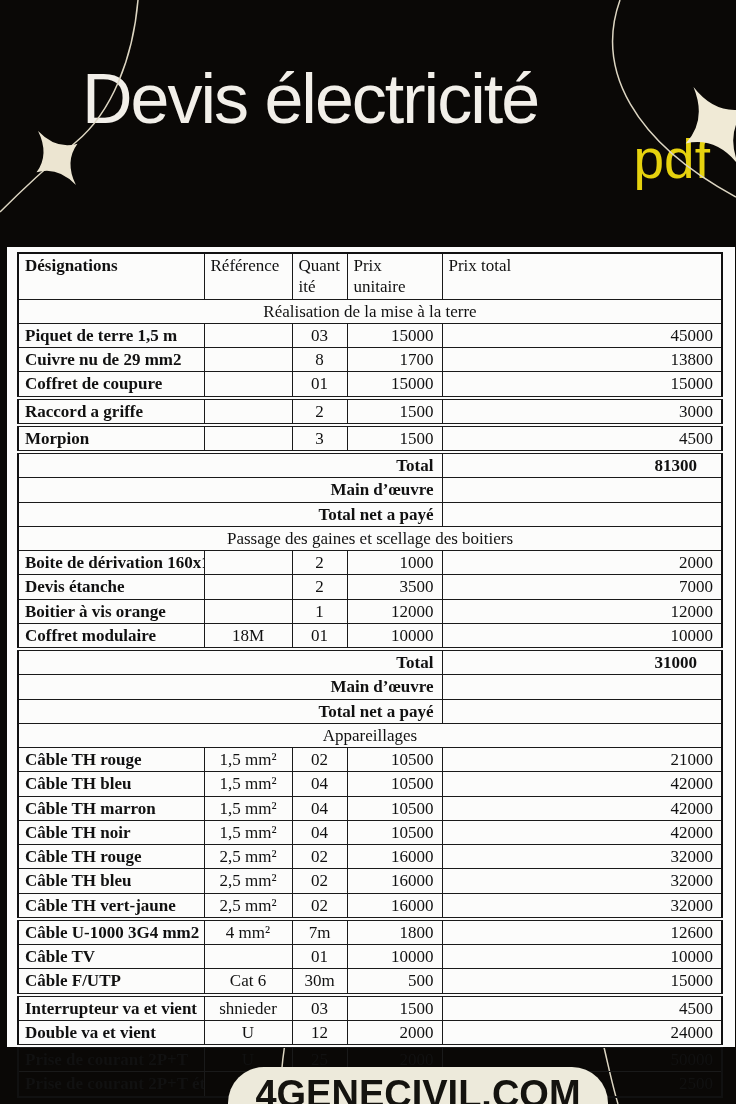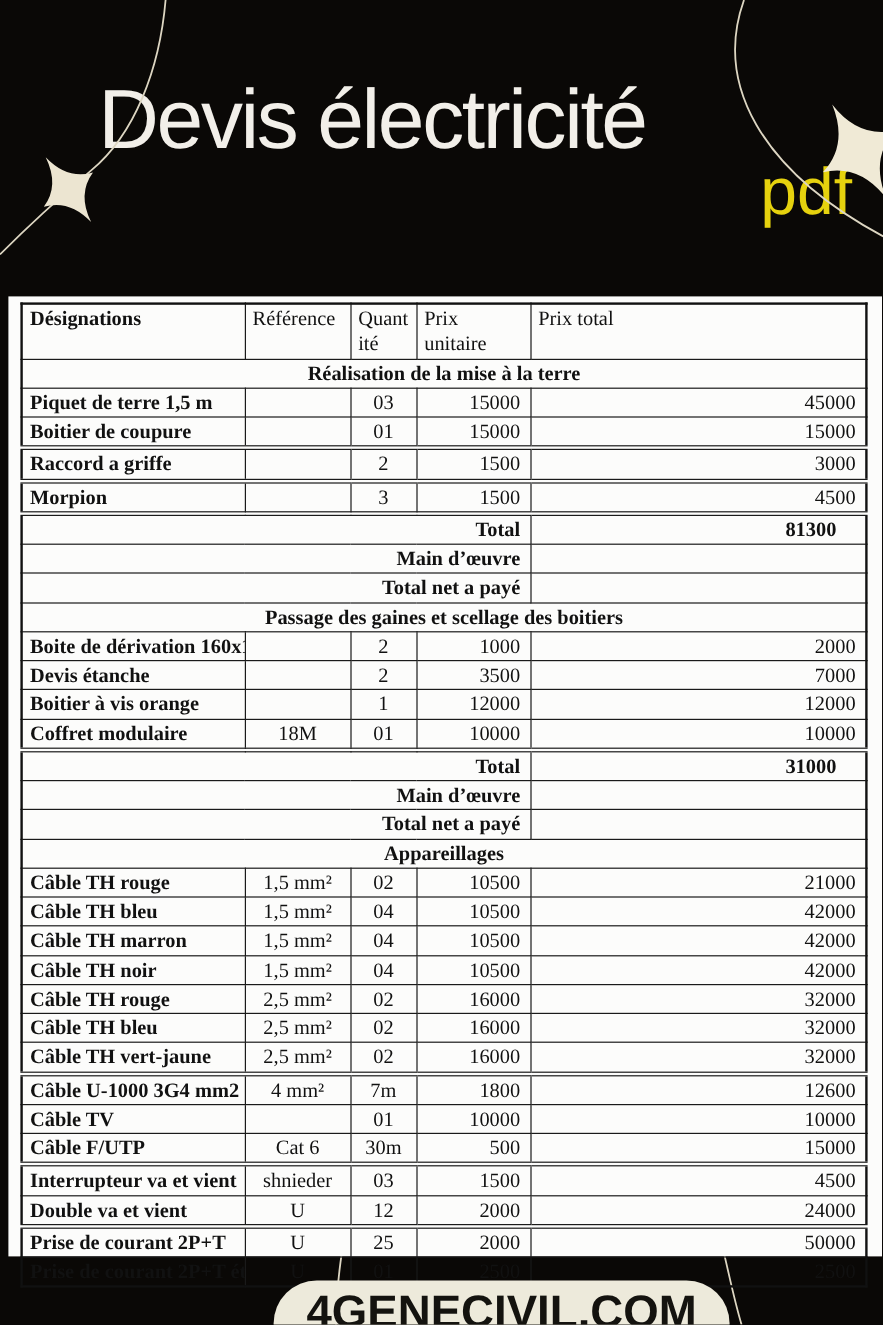--- a/index.html
+++ b/index.html
@@ -32,21 +32,21 @@
   }
   .quote th,.quote td{
     border:1px solid #1a1a1a; padding:1px 6px; height:21px;
     overflow:hidden; white-space:nowrap; vertical-align:top; line-height:1.25;
   }
   .quote th{
     font-weight:normal; text-align:left; height:42px;
     white-space:normal; overflow-wrap:anywhere;
   }
   .quote th.first{font-weight:bold;}
-  td.section-title{font-weight:bold; text-align:center;}
+  td.section-title{font-weight:normal; text-align:center;}
   td.designation{text-align:left;font-weight:bold;}
   td.reference,td.qty{text-align:center;}
   td.unit,td.total{text-align:right; padding-right:8px;}
   td.summary-label{text-align:right; font-weight:bold; padding-right:8px;}
   td.summary-value{text-align:right; font-weight:bold; padding-right:24px;}
   tr.gap td{border-top:4px double #1a1a1a;}
   
   .footer-pill{
     position:absolute; left:228px; top:1067px; width:380px; height:72px;
     background:#edeadb; border-radius:38px; z-index:3;
@@ -101,21 +101,28 @@
             <td colspan="5" class="section-title">Réalisation de la mise à la terre</td>
           </tr>
           <tr class="item-row">
             <td class="designation">Piquet de terre 1,5 m</td>
             <td class="reference"></td>
             <td class="qty">03</td>
             <td class="unit">15000</td>
             <td class="total">45000</td>
           </tr>
           <tr class="item-row">
-            <td class="designation">Boitier de coupure</td>
+            <td class="designation">Cuivre nu de 29 mm2</td>
+            <td class="reference"></td>
+            <td class="qty">8</td>
+            <td class="unit">1700</td>
+            <td class="total">13800</td>
+          </tr>
+          <tr class="item-row">
+            <td class="designation">Coffret de coupure</td>
             <td class="reference"></td>
             <td class="qty">01</td>
             <td class="unit">15000</td>
             <td class="total">15000</td>
           </tr>
           <tr class="item-row gap">
             <td class="designation">Raccord a griffe</td>
             <td class="reference"></td>
             <td class="qty">2</td>
             <td class="unit">1500</td>

